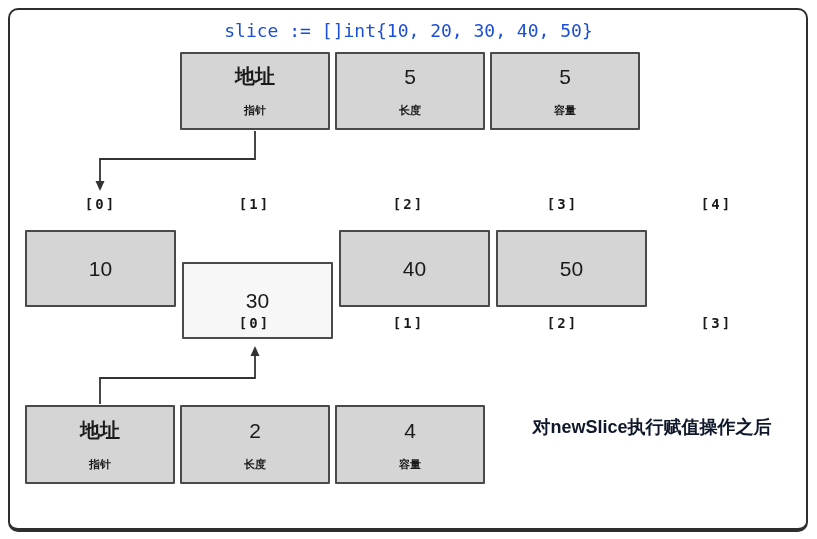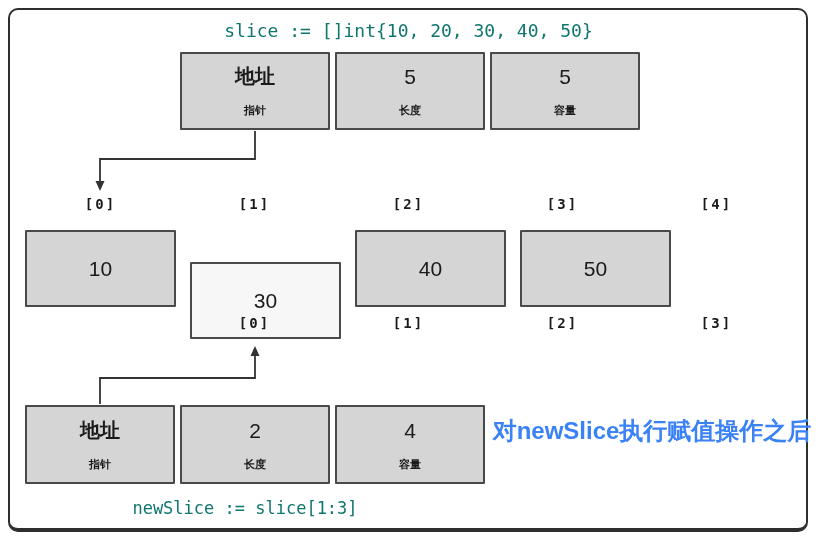--- a/index.html
+++ b/index.html
@@ -21,34 +21,34 @@
     box-sizing: border-box;
     border: 2px solid #2e2e2e;
     border-bottom-width: 4px;
     border-radius: 10px;
     background: #ffffff;
   }
 
   .code {
     font-family: "DejaVu Sans Mono", "Liberation Mono", monospace;
     font-size: 18px;
-    color: #0f766e;
+    color: #1d4ed8;
     white-space: pre;
   }
 
   .top-code {
     position: absolute;
     left: 0; top: 20px;
     width: 817px;
     text-align: center;
   }
 
   .box-row { position: absolute; display: flex; }
   .row-header-top  { left: 180px; top: 52px;  gap: 5px; }
-  .row-array       { left: 25px;  top: 230px; gap: 14px; }
+  .row-array       { left: 25px;  top: 230px; gap: 6px; }
   .row-header-bot  { left: 25px;  top: 405px; gap: 5px; }
 
   .cell-box {
     box-sizing: border-box;
     background: #d5d5d5;
     border: 2px solid #4a4a4a;
     border-radius: 1px;
     display: flex;
     flex-direction: column;
     align-items: center;
@@ -85,23 +85,23 @@
     font-size: 17px;
   }
 
   .annotation {
     position: absolute;
     left: 492px; top: 415px;
     width: 320px;
     text-align: center;
   }
   .annotation-line1 {
-    font-size: 24px;
+    font-size: 18px;
     font-weight: bold;
-    color: #3b82f6;
+    color: #0f172a;
   }
   .annotation-line2 {
     margin-top: 12px;
     font-size: 18px;
   }
 
   svg.arrows {
     position: absolute;
     left: 0; top: 0;
     width: 817px; height: 539px;
@@ -170,21 +170,20 @@
     <div class="cell-box bot-box">
       <div class="box-main">2</div>
       <div class="box-sub">长度</div>
     </div>
     <div class="cell-box bot-box">
       <div class="box-main">4</div>
       <div class="box-sub">容量</div>
     </div>
   </div>
 
-  <div class="code bottom-code">newSlice := slice[1:3]</div>
 
   <div class="annotation">
     <div class="annotation-line1">对newSlice执行赋值操作之后</div>
   </div>
 
   <svg class="arrows" viewBox="0 0 817 539">
 
     <g stroke="#333333" stroke-width="1.8" fill="none">
       <polyline points="255,131 255,159 100,159 100,182"></polyline>
     </g>

